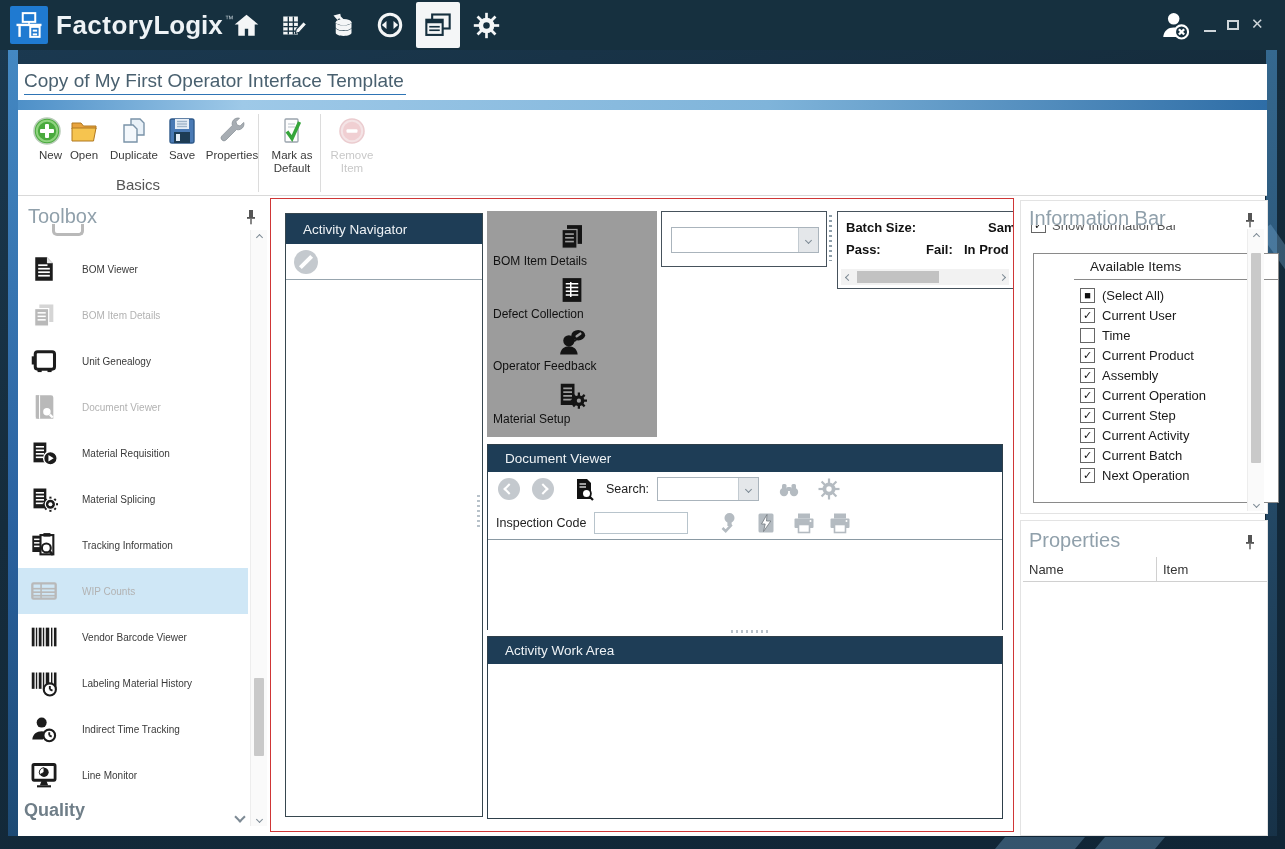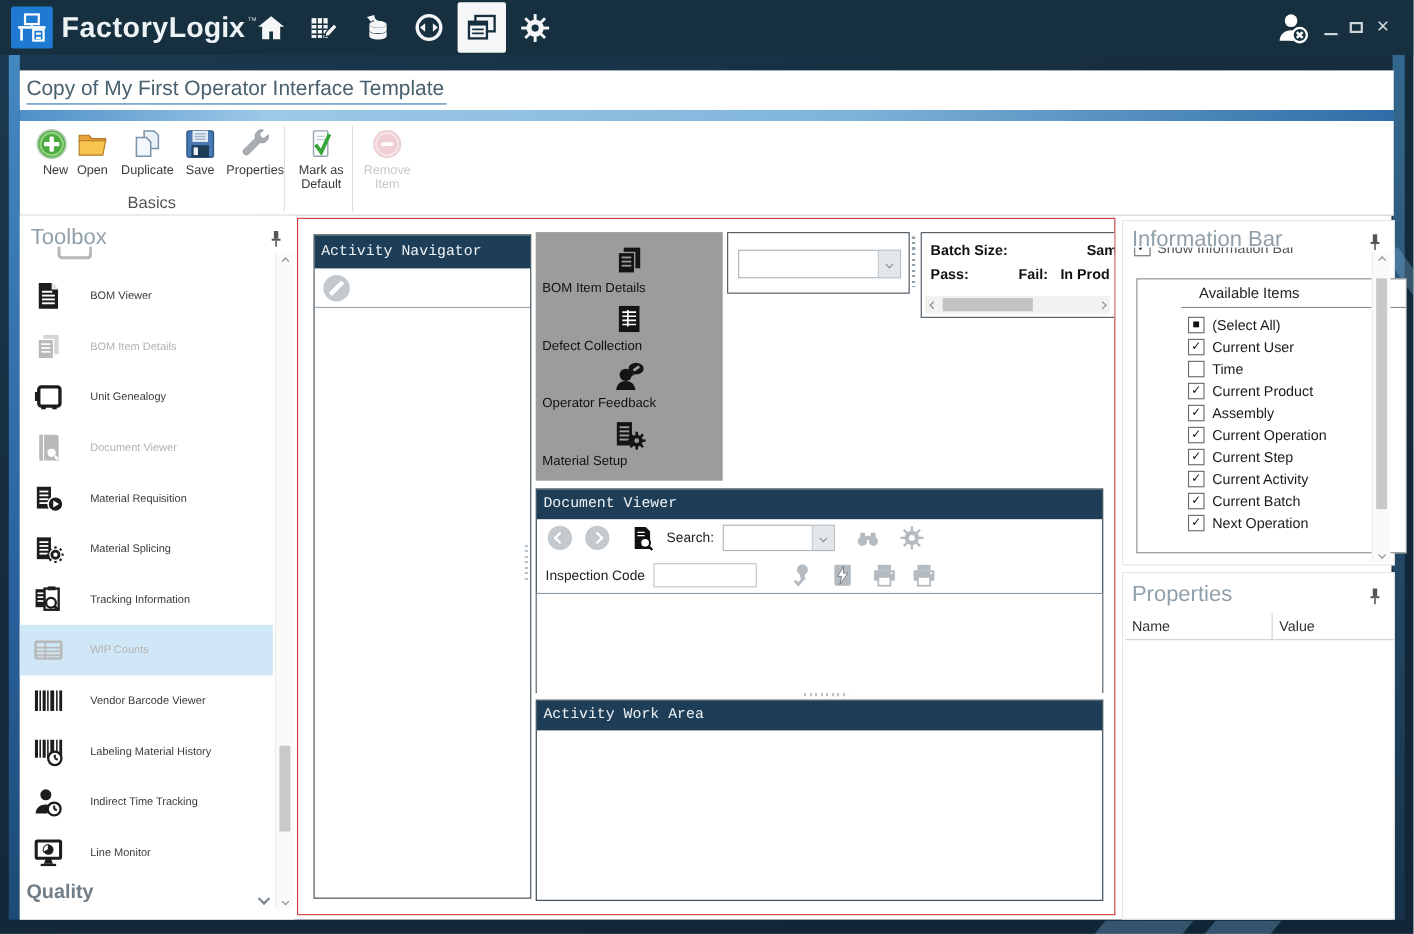--- a/index.html
+++ b/index.html
@@ -66,21 +66,21 @@
   .chev.left{transform:rotate(135deg);}
   .chev.right{transform:rotate(-45deg);}
   .chev.sm{width:4px;height:4px;border-width:1.5px;}
 
   .vscroll{position:absolute;width:16px;background:#fafafa;border-left:1px solid #ededed;}
   .vscroll .sarrow{position:absolute;left:0;width:16px;height:14px;display:flex;align-items:center;justify-content:center;}
   .vscroll .thumb{position:absolute;left:3px;width:10px;background:#c9c9c9;border-radius:1px;}
 
   
   .canvas{left:270px;top:198px;width:744px;height:634px;border:1.5px solid #cf3636;background:#fff;overflow:hidden;}
-  .dark-header{background:#1e3d56;color:#eef2f5;font-size:13.5px;display:flex;align-items:center;padding-left:6px;font-family:Liberation Mono, monospace;}
+  .dark-header{background:#1e3d56;color:#eef2f5;font-size:13.5px;display:flex;align-items:center;padding-left:17px;}
   .an-panel{left:14px;top:14px;width:198px;height:604px;border:1px solid #37474f;background:#fff;}
   .an-toolbar{position:absolute;left:0;top:30px;width:100%;height:36px;border-bottom:1px solid #97a5ae;box-sizing:border-box;display:flex;align-items:center;padding-left:8px;}
   .nosign{width:24px;height:24px;border-radius:50%;background:#c4c9ce;position:relative;}
   .nosign::after{content:"";position:absolute;left:4px;top:10px;width:16px;height:4px;background:#fff;transform:rotate(-45deg);}
 
   .palette{left:216px;top:12px;width:170px;height:226px;background:#9c9c9c;display:flex;flex-direction:column;justify-content:space-evenly;padding:4px 0;}
   .pal-item{display:flex;flex-direction:column;}
   .pal-item .picon{align-self:center;width:30px;height:30px;color:#141414;}
   .pal-item .plabel{font-size:12px;color:#111;margin:2px 0 0 6px;}
 
@@ -835,17 +835,17 @@
     <div class="abs panel-title" style="left:8px;top:8px;">Properties</div>
     <div class="abs" style="left:222px;top:13px;">
       <svg class="pin" viewBox="0 0 14 16" fill="#555">
           <rect x="5" y="1" width="4" height="7"></rect>
           <rect x="3" y="8" width="8" height="1.8"></rect>
           <rect x="6.3" y="9.8" width="1.4" height="5.5"></rect>
         </svg>
     </div>
     <div class="pr-head">
       <div class="pr-cell" style="width:134px;border-right:1px solid #d0d0d0;">Name</div>
-      <div class="pr-cell" style="flex:1;">Value</div>
+      <div class="pr-cell" style="flex:1;">Item</div>
     </div>
   </div>
 
 </div>
 
 </body></html>

